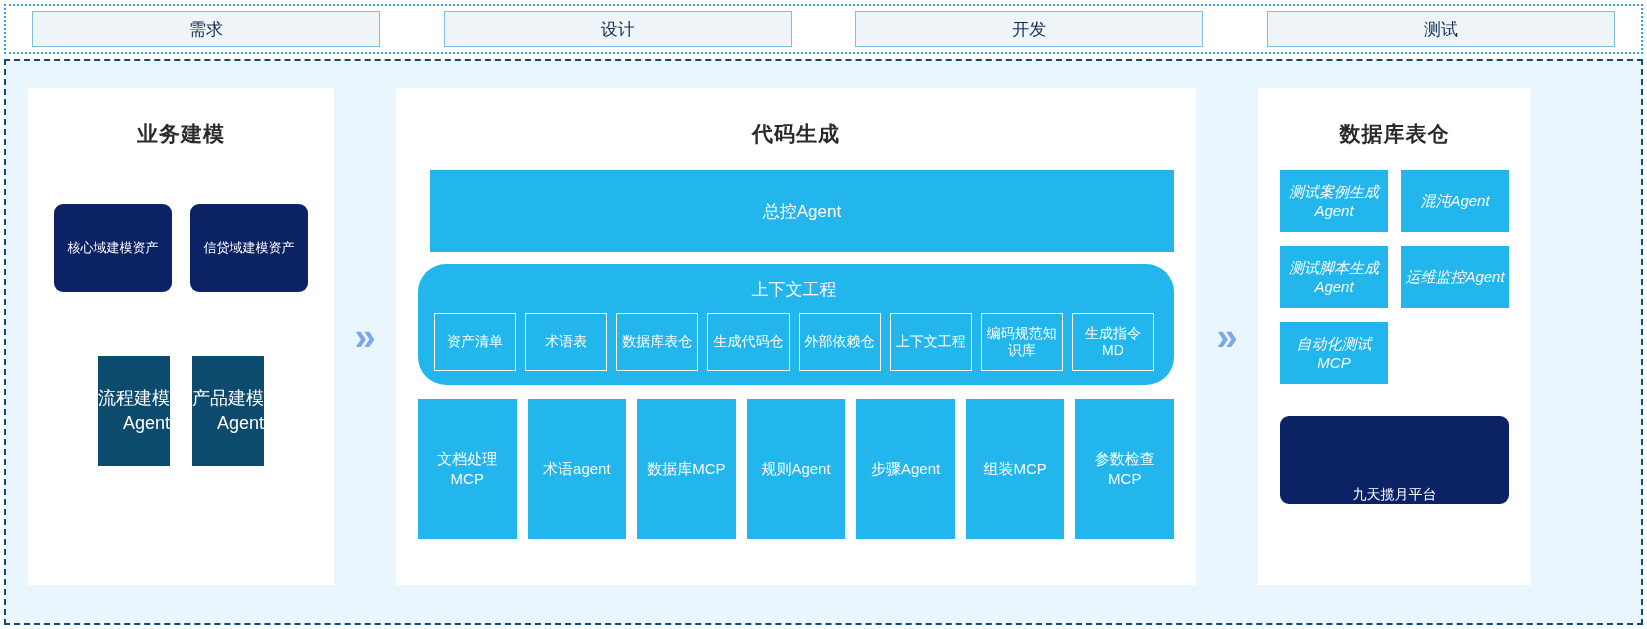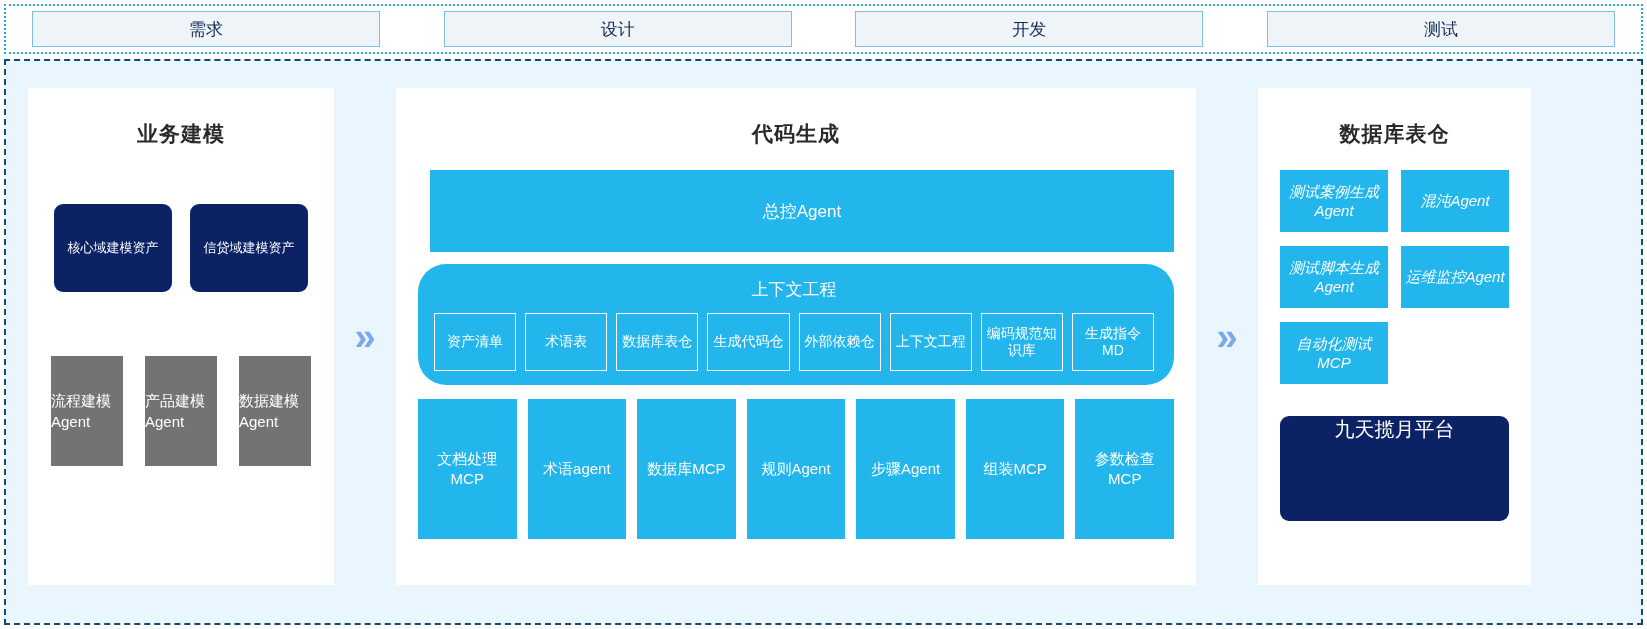--- a/index.html
+++ b/index.html
@@ -101,28 +101,28 @@
     padding: 4px;
   }
   .agent-row {
     display: flex;
     gap: 22px;
     justify-content: center;
     margin-top: 64px;
   }
   .agent-card {
     width: 72px; height: 110px;
-    background: #737373;
-    color: #ffffff;
-    font-size: 15px;
+    background: #0c4a6e;
+    color: #ffffff;
+    font-size: 18px;
     line-height: 1.4;
     display: flex;
     align-items: center;
     justify-content: center;
-    text-align: left;
+    text-align: right;
   }
 
   
   .panel-center { width: 800px; }
   .block-master {
     margin: 22px 22px 0 34px;
     height: 82px;
     background: #22b6ed;
     color: #ffffff;
     font-size: 17px;
@@ -196,28 +196,28 @@
     color: #ffffff;
     font-size: 15px;
     line-height: 1.3;
     display: flex;
     align-items: center;
     justify-content: center;
     text-align: center;
     padding: 2px;
   }
   .platform-card {
-    width: 229px; height: 105px;
+    width: 229px; height: 88px;
     margin: 32px auto 0 auto;
     background: #0b2265;
     border-radius: 9px;
     color: #ffffff;
-    font-size: 20px;
-    display: flex;
-    align-items: flex-start;
+    font-size: 14px;
+    display: flex;
+    align-items: flex-end;
     justify-content: center;
   }
 </style>
 </head>
 <body>
 
 <div class="phase-strip">
   <div class="phase-box">
     <span>需求</span>
   </div>
@@ -247,23 +247,20 @@
         </div>
       </div>
 
       <div class="agent-row">
         <div class="agent-card">
           <span>流程建模Agent</span>
         </div>
         <div class="agent-card">
           <span>产品建模Agent</span>
         </div>
-        <div class="agent-card">
-          <span>数据建模Agent</span>
-        </div>
       </div>
     </div>
 
     <div class="chev">»</div>
 
     <div class="panel panel-center">
       <div class="panel-title">代码生成</div>
 
       <div class="block-master">
         <span>总控Agent</span>

